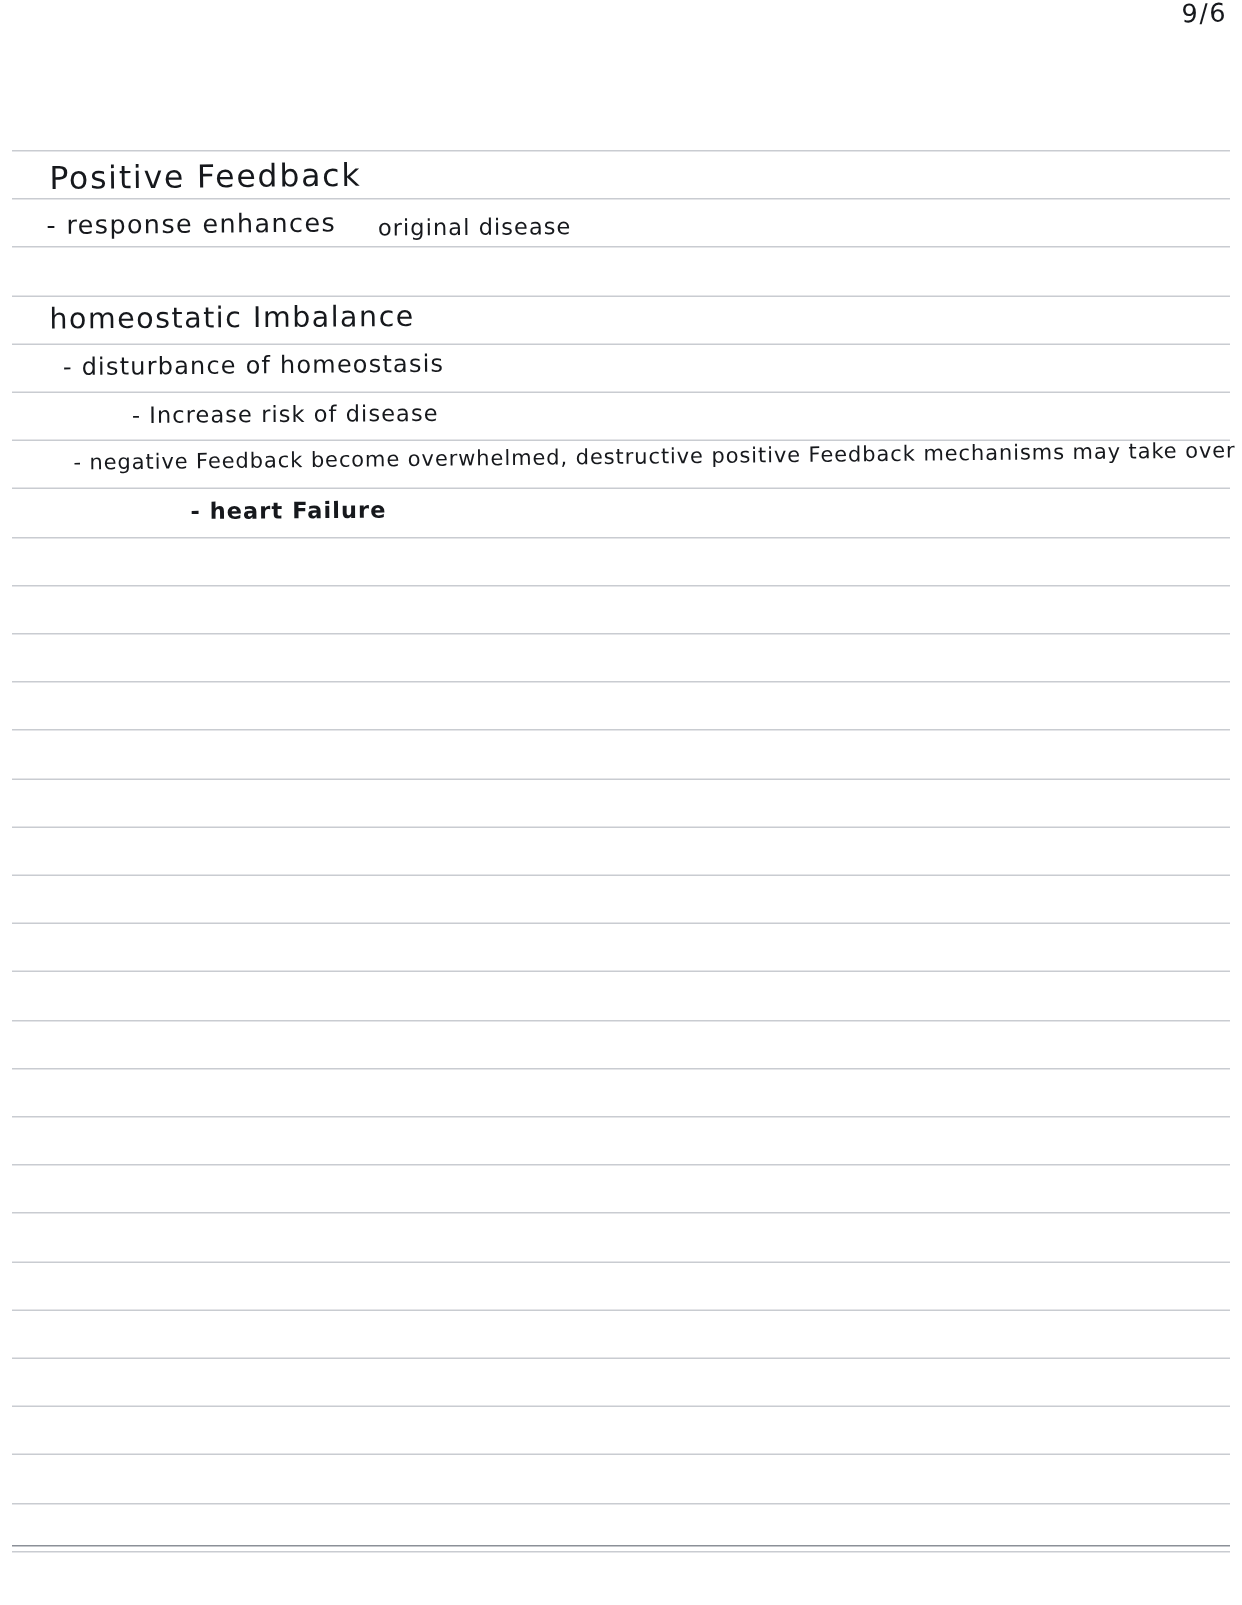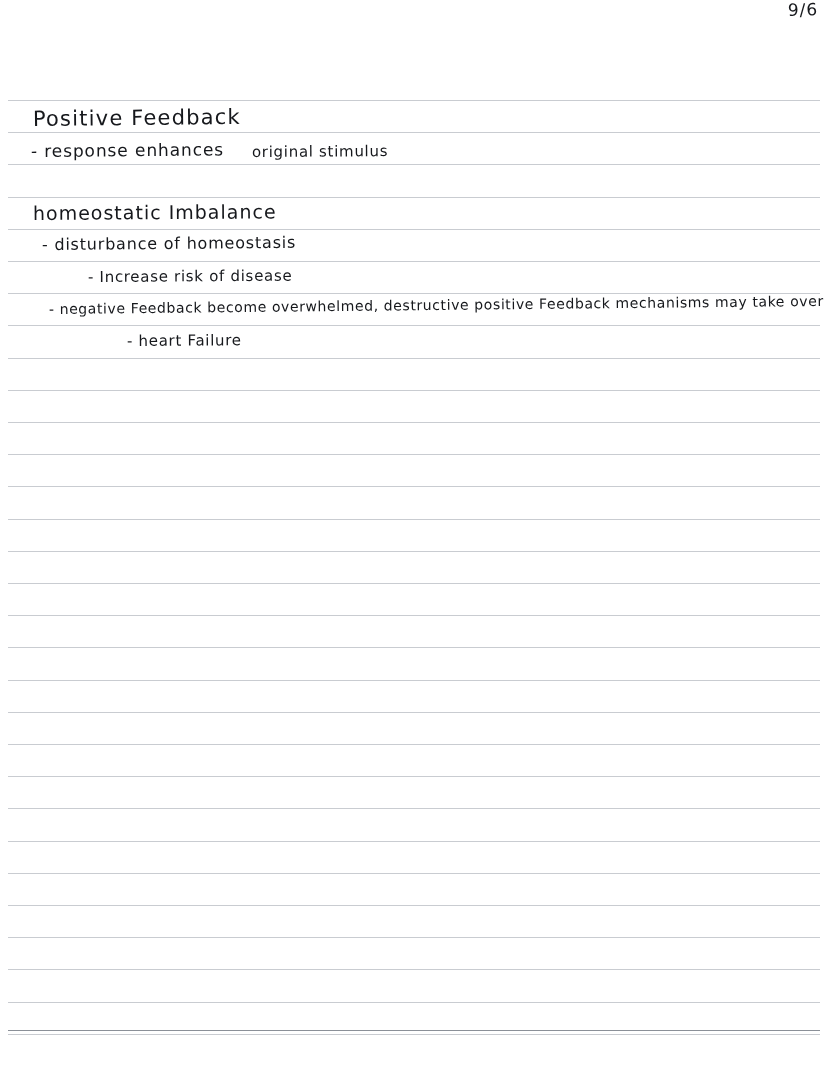--- a/index.html
+++ b/index.html
@@ -125,25 +125,25 @@
       <div class="rule" style="top: 1034px; background: rgb(201, 204, 209);"></div>
       <div class="rule" style="top: 1030px; background: rgb(139, 144, 152);"></div>
     </div>
 
   <div class="hw date" style="left:788px; top:0px;">9/6</div>
 
   <div class="hw h1" style="left:33px; top:107px;">Positive Feedback</div>
 
   <div class="hw b1" style="left:31px; top:141px;">- response enhances</div>
 
-  <div class="hw b3" style="left:252px; top:143px;">original stimulus</div>
+  <div class="hw b3" style="left:252px; top:143px;">original disease</div>
 
   <div class="hw h2" style="left:33px; top:202px;">homeostatic  Imbalance</div>
 
   <div class="hw b2" style="left:42px; top:235px;">- disturbance of homeostasis</div>
 
   <div class="hw b3" style="left:88px; top:268px;">- Increase risk of disease</div>
 
   <div class="hw b4" style="left:49px; top:301px;">- negative Feedback   become   overwhelmed, destructive   positive Feedback   mechanisms  may  take  over</div>
 
-  <div class="hw b3" style="left:127px; top:332px;">- heart Failure</div>
+  <div class="hw b3" style="left:127px; top:332px;font-weight:bold;">- heart Failure</div>
 
 </div>
 
 </body></html>

